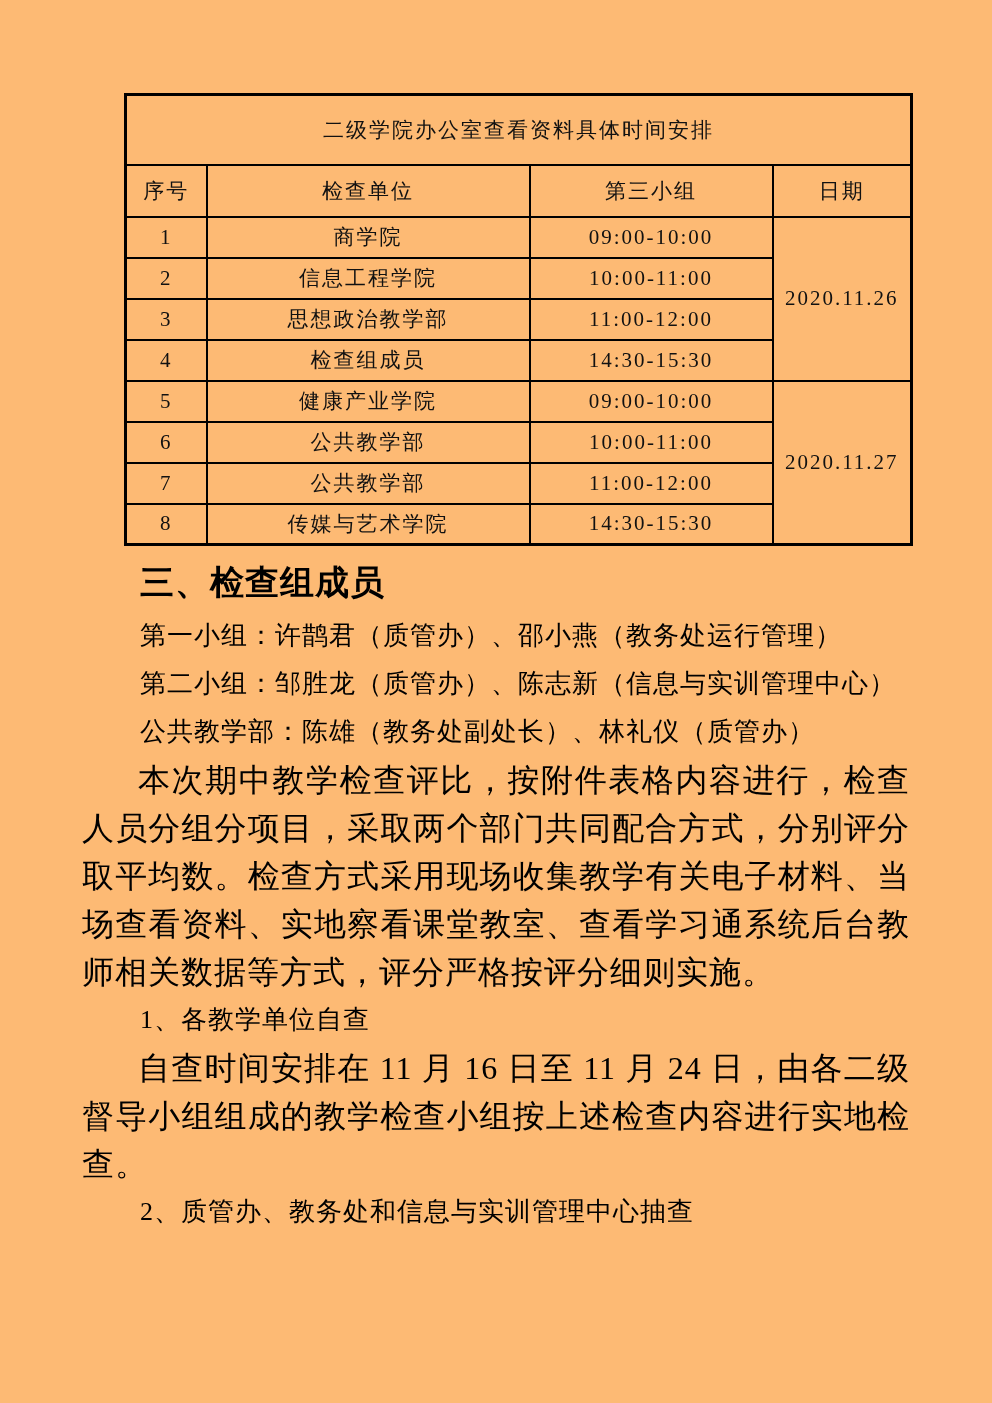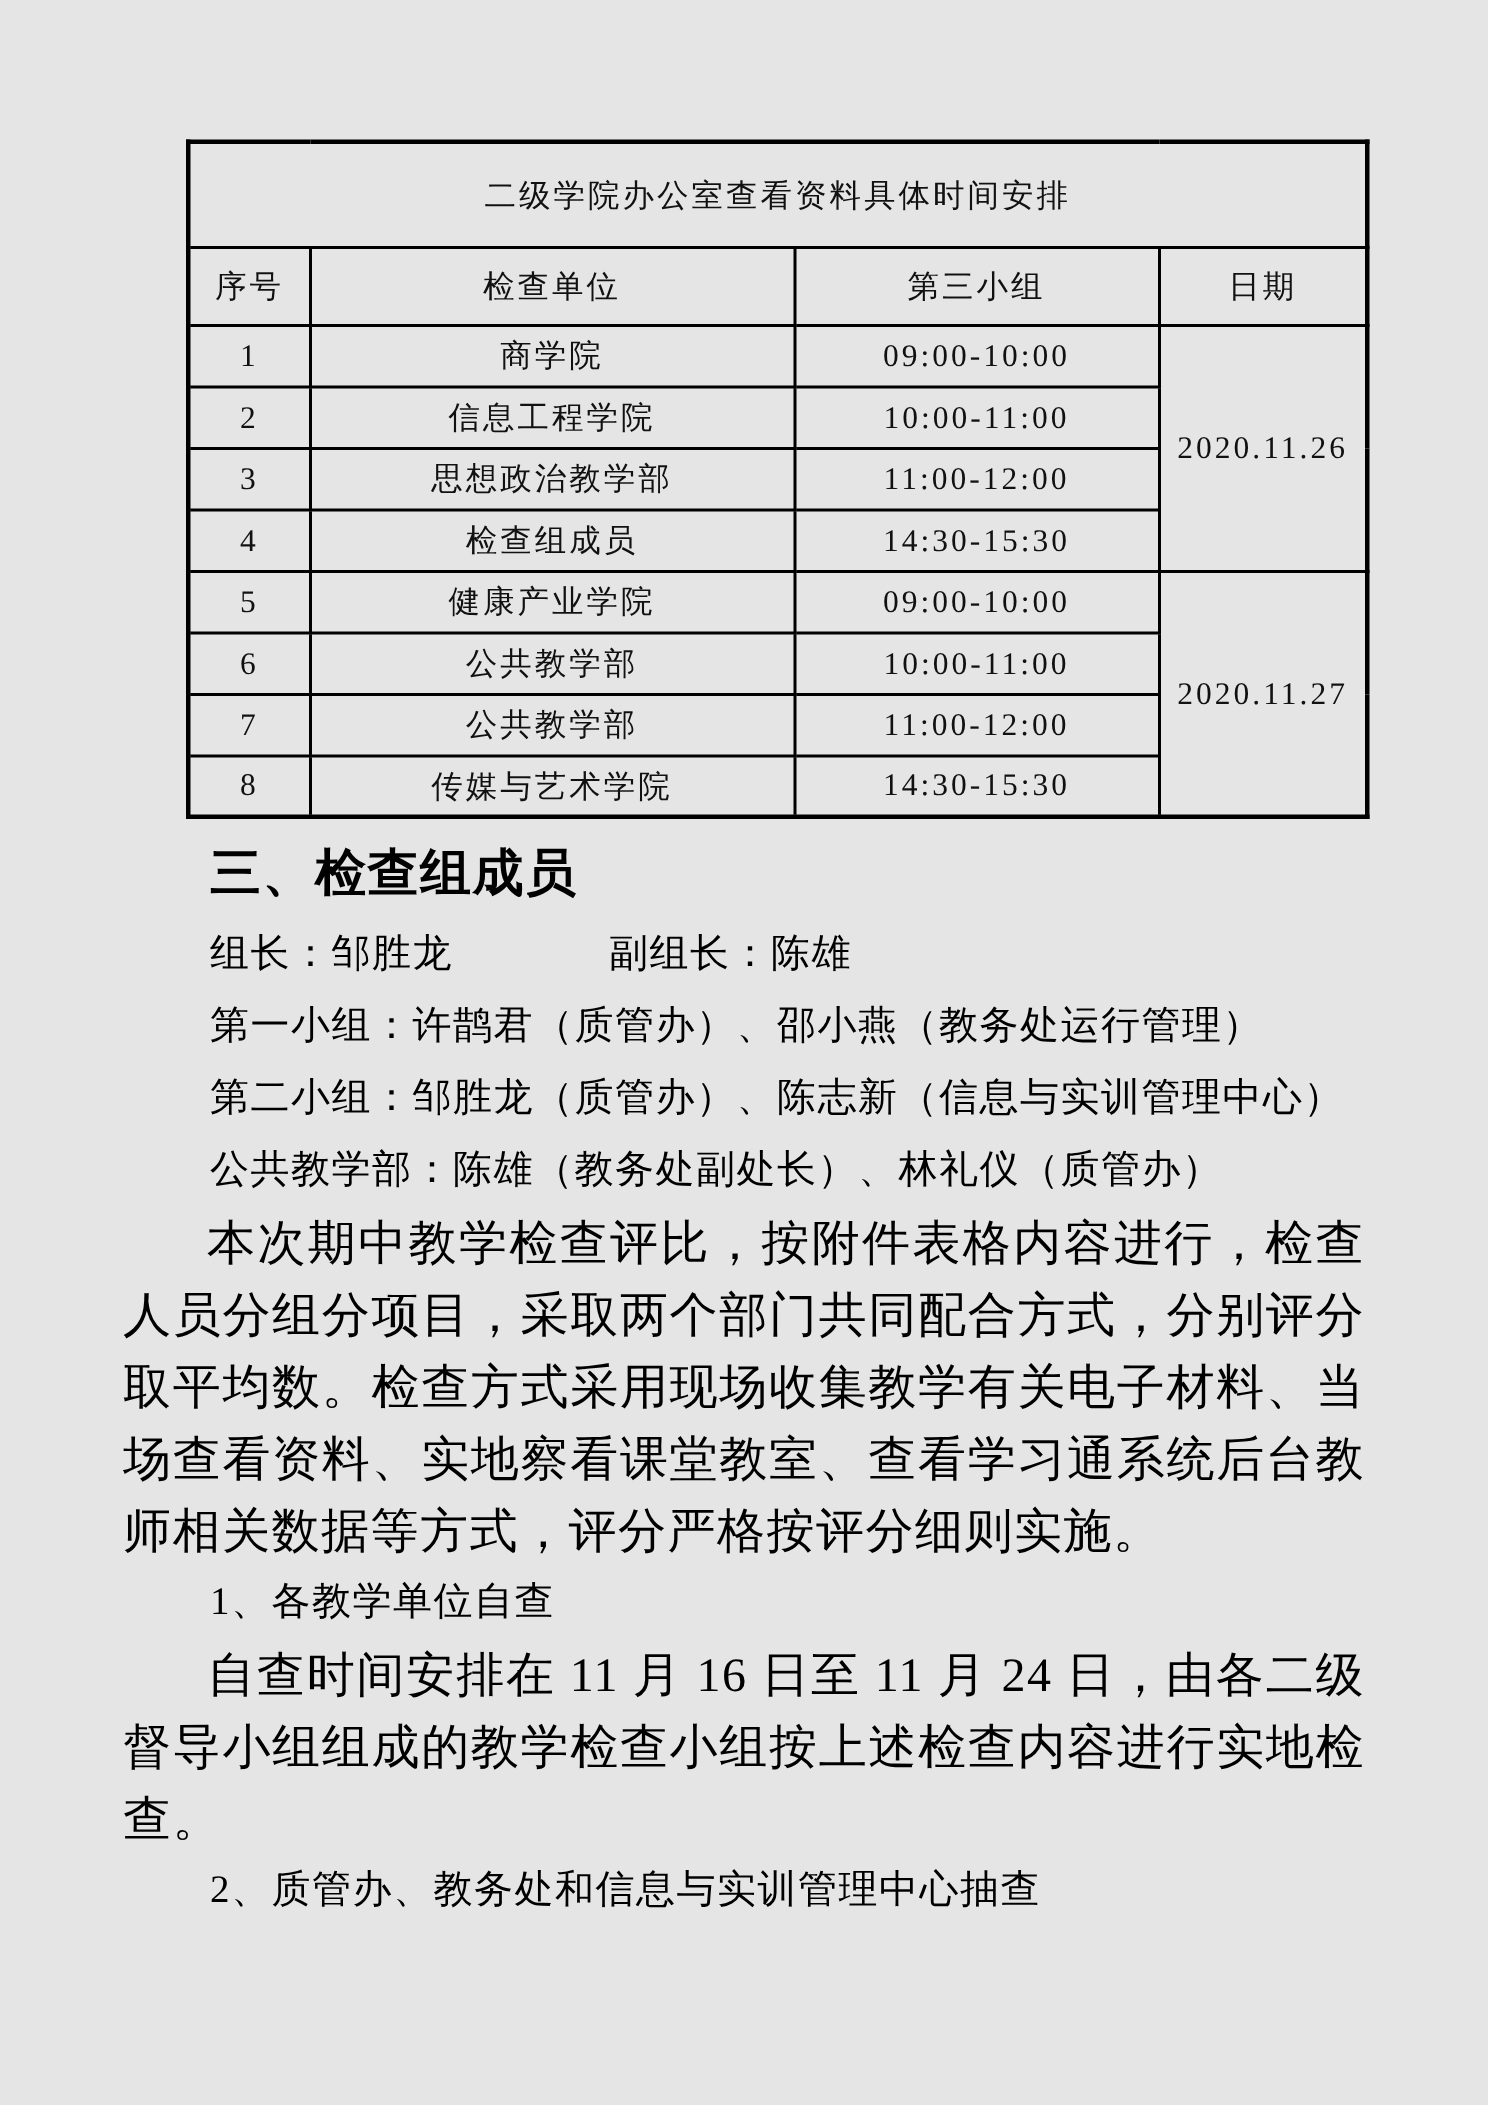--- a/index.html
+++ b/index.html
@@ -1,21 +1,21 @@
 <!DOCTYPE html>
 <html><head>
 <meta charset="utf-8">
 <style>
   * { box-sizing: border-box; }
   html, body { margin: 0; padding: 0; background: #ffffff; }
   .page {
     position: relative;
     width: 992px;
     height: 1403px;
-    background: #e5e5e5;
+    background: #fdba74;
     color: #000000;
     font-family: "Liberation Serif", "DejaVu Serif", serif;
     padding: 93px 82px 0 82px;
     overflow: hidden;
   }
 
   
   table.schedule {
     border-collapse: collapse;
     table-layout: fixed;
@@ -125,23 +125,20 @@
       <tr class="data-row">
         <td class="c-no">8</td>
         <td class="c-unit">传媒与艺术学院</td>
         <td class="c-time">14:30-15:30</td>
       </tr>
     </tbody>
   </table>
 
   <div class="sec-heading">三、检查组成员</div>
 
-  <div class="line leader-line">
-    <span>组长：邹胜龙</span><span class="deputy">副组长：陈雄</span>
-  </div>
   <div class="line">第一小组：许鹊君（质管办）、邵小燕（教务处运行管理）</div>
   <div class="line">第二小组：邹胜龙（质管办）、陈志新（信息与实训管理中心）</div>
   <div class="line">公共教学部：陈雄（教务处副处长）、林礼仪（质管办）</div>
 
 
   <p class="para">本次期中教学检查评比，按附件表格内容进行，检查人员分组分项目，采取两个部门共同配合方式，分别评分取平均数。检查方式采用现场收集教学有关电子材料、当场查看资料、实地察看课堂教室、查看学习通系统后台教师相关数据等方式，评分严格按评分细则实施。</p>
 
   <div class="line">1、各教学单位自查</div>
 
   <p class="para">自查时间安排在 11 月 16 日至 11 月 24 日，由各二级督导小组组成的教学检查小组按上述检查内容进行实地检查。</p>

